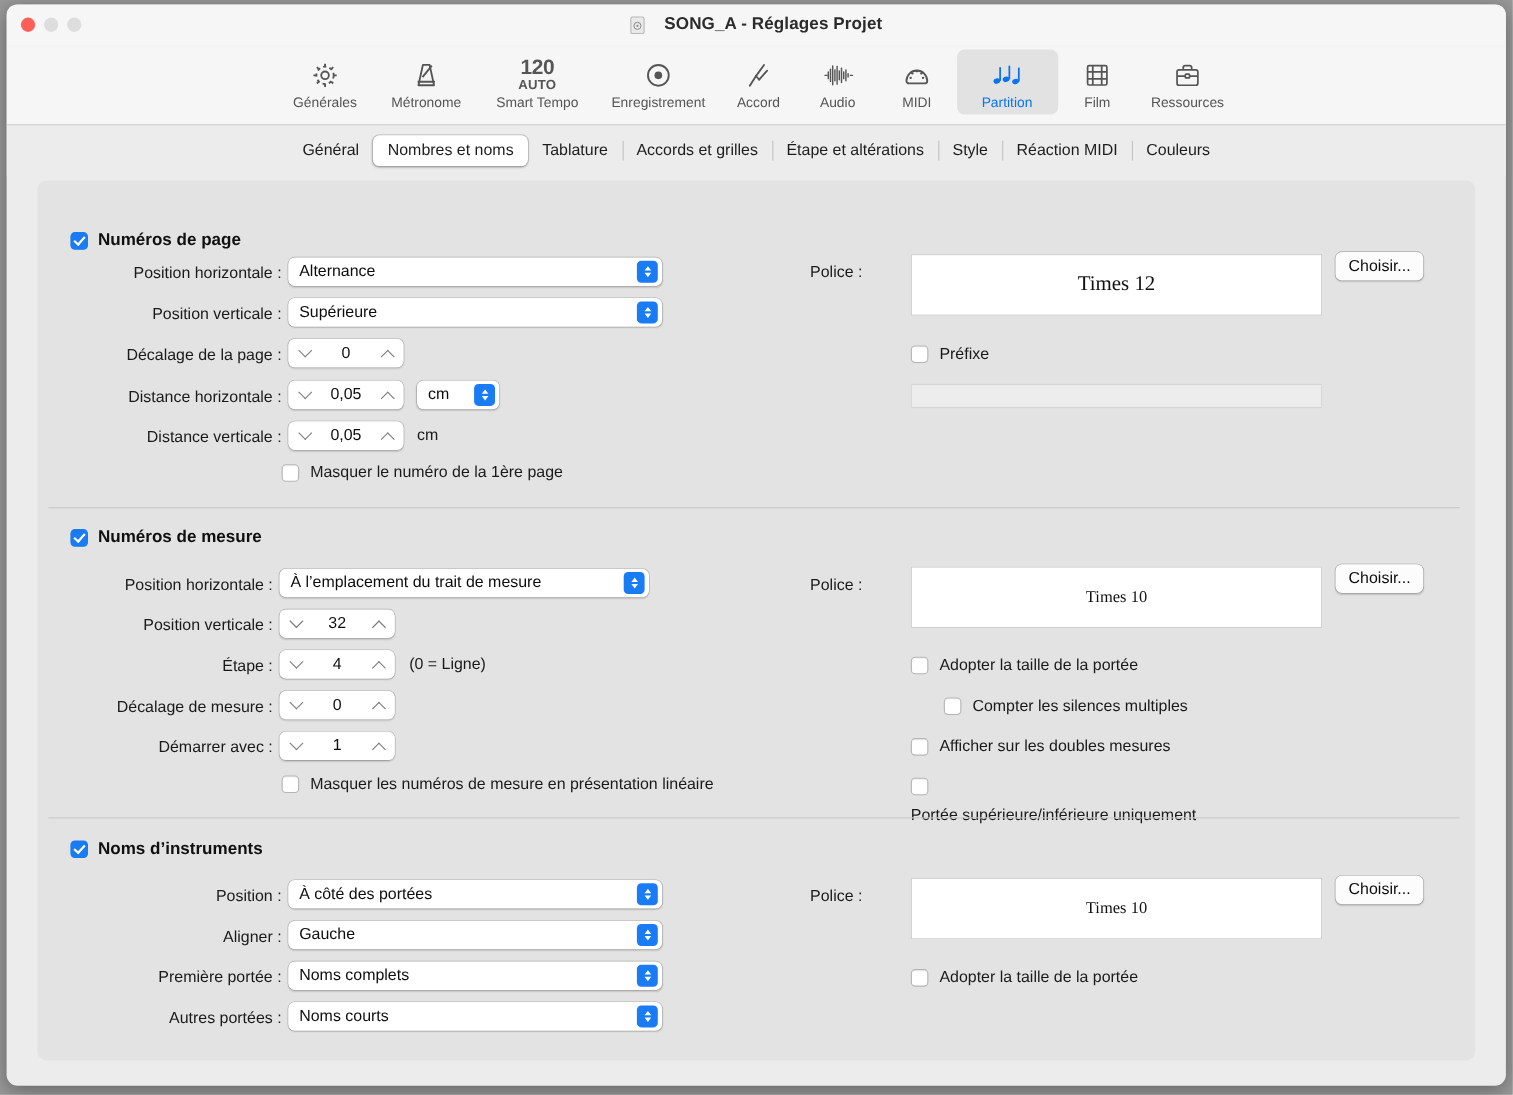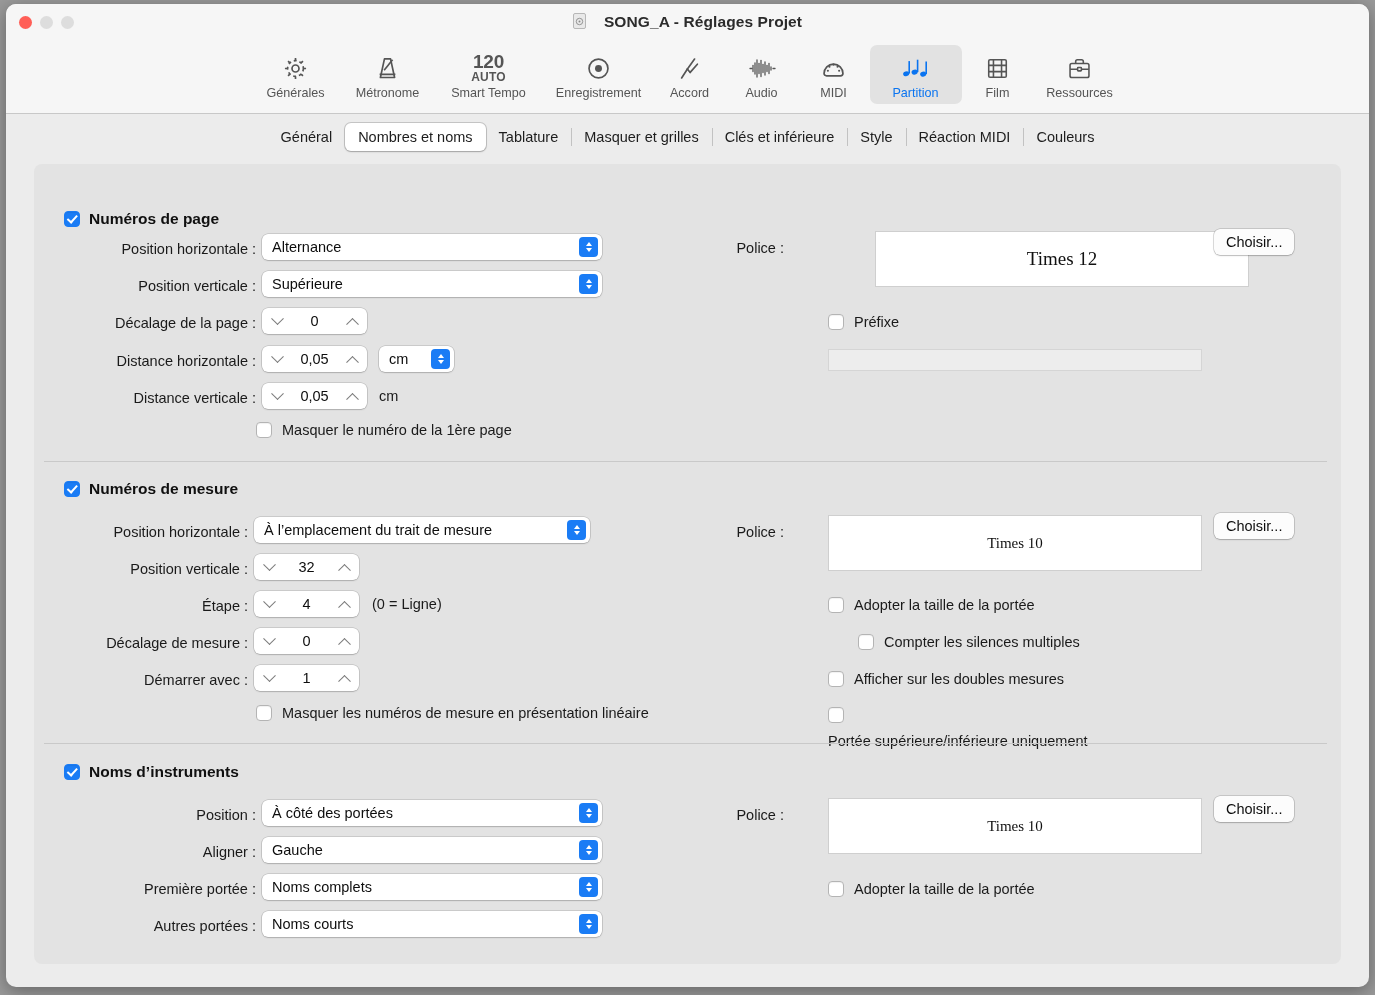--- a/index.html
+++ b/index.html
@@ -31,21 +31,21 @@
     position: absolute; left: 13px; top: 12px;
     display: flex; gap: 8px;
   }
   .light { width: 13px; height: 13px; border-radius: 50%; }
   .light.close  { background: #ff5f57; }
   .light.min    { background: #dddddd; }
   .light.max    { background: #dddddd; }
 
   .title-wrap {
     position: absolute; left: 0; right: 0; top: 9px;
-    display: flex; align-items: flex-start; justify-content: center;
+    display: flex; align-items: flex-end; justify-content: center;
     gap: 18px;
   }
   .doc-icon {
     width: 13px; height: 16px;
     background: #e9e9e9;
     border: 1px solid #b7b7b7;
     border-radius: 2px;
     position: relative;
     display: flex; align-items: center; justify-content: center;
     font-size: 8px; color: #7b7b7b;
@@ -395,24 +395,24 @@
       <div class="tab">
           <span>Général</span>
         </div>
       <div class="tab active">
           <span>Nombres et noms</span>
         </div>
       <div class="tab">
           <span>Tablature</span>
         </div>
       <div class="tab">
-          <span>Masquer et grilles</span>
+          <span>Accords et grilles</span>
         </div>
       <div class="tab">
-          <span>Clés et inférieure</span>
+          <span>Étape et altérations</span>
         </div>
       <div class="tab">
           <span>Style</span>
         </div>
       <div class="tab">
           <span>Réaction MIDI</span>
         </div>
       <div class="tab">
           <span>Couleurs</span>
         </div>
@@ -486,21 +486,21 @@
           </span>
       </div>
       <div class="unit abs" style="left:345px; top:224px;">cm</div>
 
       <div class="cb-row abs" style="left:222px; top:258px;">
         <div class="cbox"></div>
         <span class="cb-label">Masquer le numéro de la 1ère page</span>
       </div>
 
       <div class="lbl abs" style="left:660px; top:76px; width:90px;">Police :</div>
-      <div class="fontbox abs" style="left:794px; top:67px;margin-left:47px;">
+      <div class="fontbox abs" style="left:794px; top:67px;">
         <span style="font-size:19px">Times 12</span>
       </div>
       <div class="choose-btn abs" style="left:1180px; top:65px;">
         <span>Choisir...</span>
       </div>
 
       <div class="cb-row abs" style="left:794px; top:150px;">
         <div class="cbox"></div>
         <span class="cb-label">Préfixe</span>
       </div>

